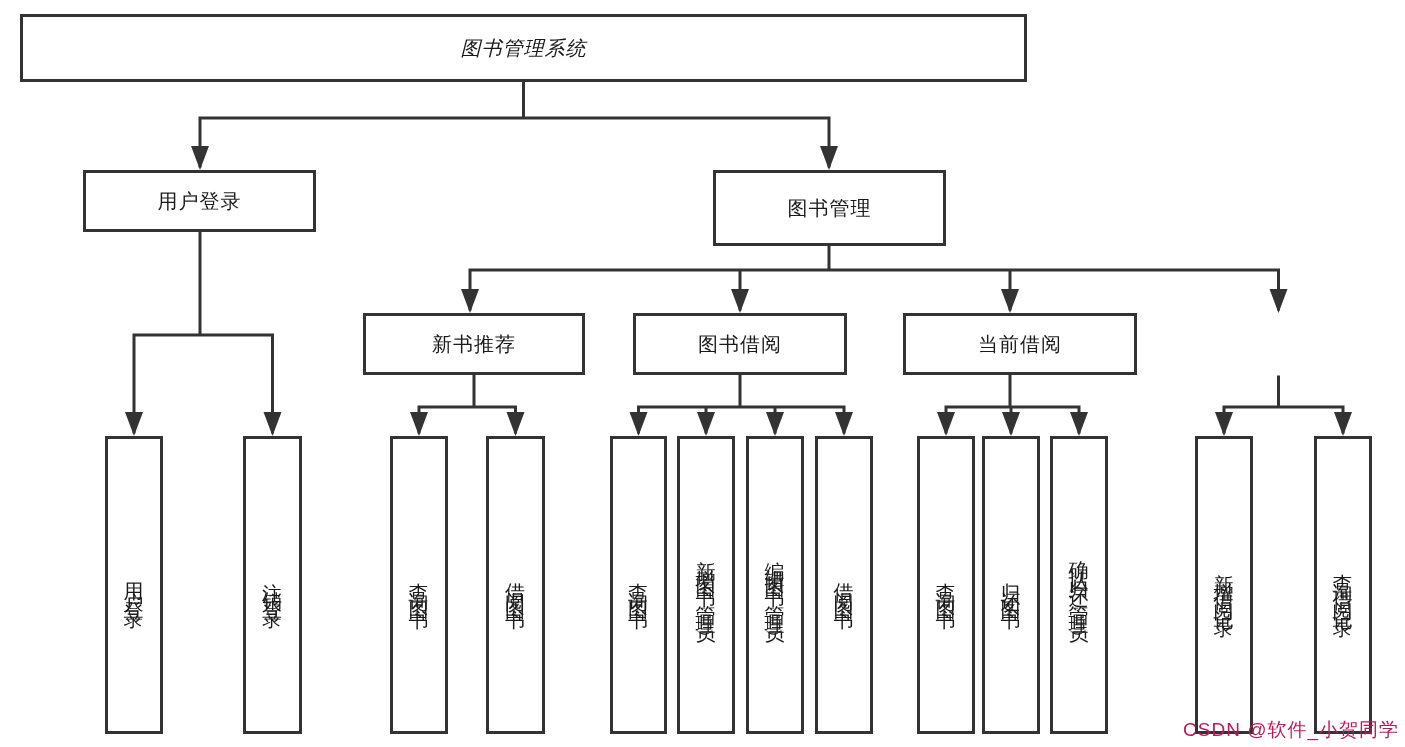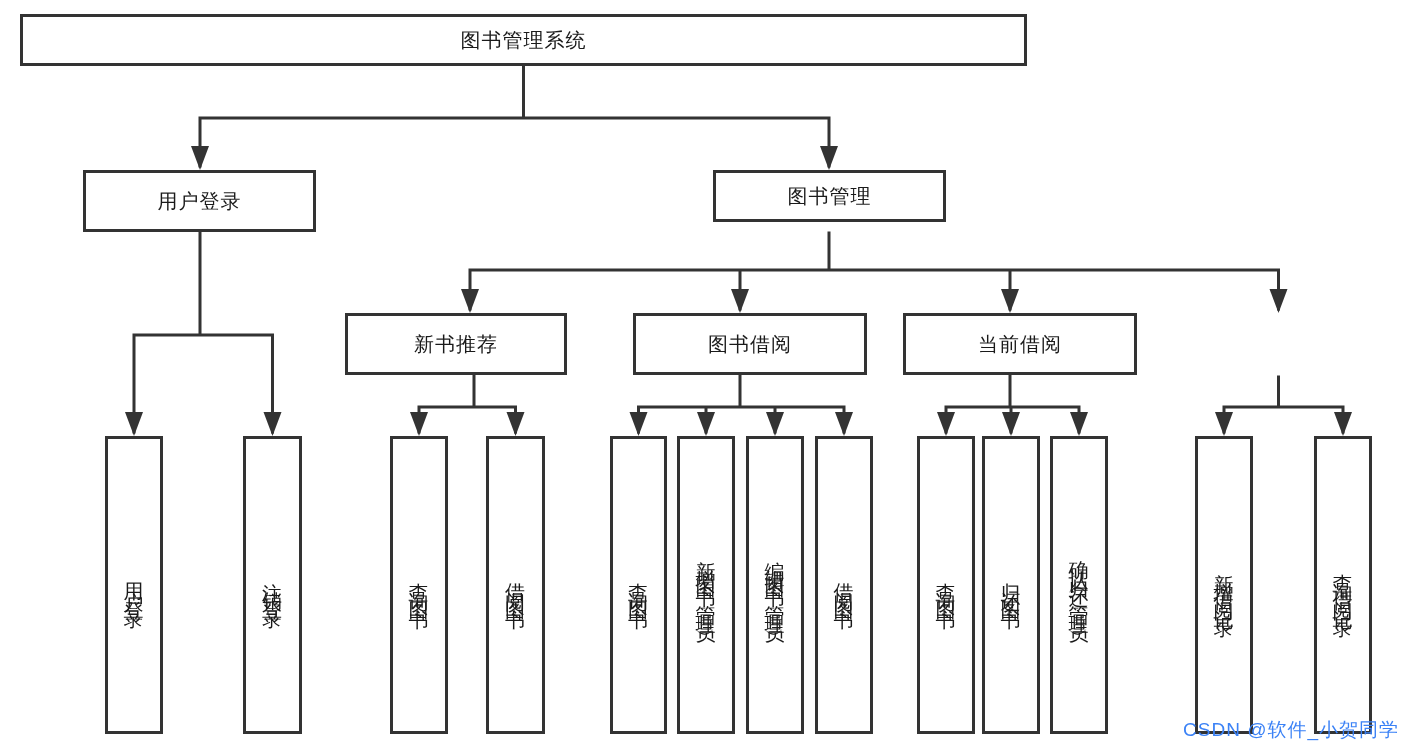--- a/index.html
+++ b/index.html
@@ -40,21 +40,21 @@
     text-orientation: mixed;
     letter-spacing: 9px;
     line-height: 1;
     padding: 2px 0;
   }
   .watermark {
     position: absolute;
     right: 6px;
     bottom: 4px;
     font-size: 19px;
-    color: #3b82f6;
+    color: #be185d;
     z-index: 3;
     pointer-events: none;
     letter-spacing: 1px;
   }
 </style>
 </head>
 <body>
 
 <div class="canvas">
 
@@ -118,27 +118,27 @@
       M766 412 L784 412 L775 436 Z
       M835 412 L853 412 L844 436 Z
       M937 412 L955 412 L946 436 Z
       M1002 412 L1020 412 L1011 436 Z
       M1070 412 L1088 412 L1079 436 Z
       M1215 412 L1233 412 L1224 436 Z
       M1334 412 L1352 412 L1343 436 Z
     "></path>
   </svg>
 
-  <div class="box" style="left:20px; top:14px; width:1007px; height:52px;">图书管理系统</div>
+  <div class="box" style="left:20px; top:14px; width:1007px; height:68px;font-style:italic;">图书管理系统</div>
 
   <div class="box" style="left:83px; top:170px; width:233px; height:62px;">用户登录</div>
-  <div class="box" style="left:713px; top:170px; width:233px; height:52px;">图书管理</div>
+  <div class="box" style="left:713px; top:170px; width:233px; height:76px;">图书管理</div>
 
-  <div class="box" style="left:345px; top:313px; width:222px; height:62px;">新书推荐</div>
-  <div class="box" style="left:633px; top:313px; width:234px; height:62px;">图书借阅</div>
+  <div class="box" style="left:363px; top:313px; width:222px; height:62px;">新书推荐</div>
+  <div class="box" style="left:633px; top:313px; width:214px; height:62px;">图书借阅</div>
   <div class="box" style="left:903px; top:313px; width:234px; height:62px;">当前借阅</div>
 
   <div class="box vert" style="left:105px; top:436px; width:58px; height:298px;">用户登录</div>
   <div class="box vert" style="left:243px; top:436px; width:59px; height:298px;">注销登录</div>
 
   <div class="box vert" style="left:390px; top:436px; width:58px; height:298px;">查询图书</div>
   <div class="box vert" style="left:486px; top:436px; width:59px; height:298px;">借阅图书</div>
 
   <div class="box vert" style="left:610px; top:436px; width:57px; height:298px;">查询图书</div>
   <div class="box vert" style="left:677px; top:436px; width:58px; height:298px;">新增图书（管理员）</div>

